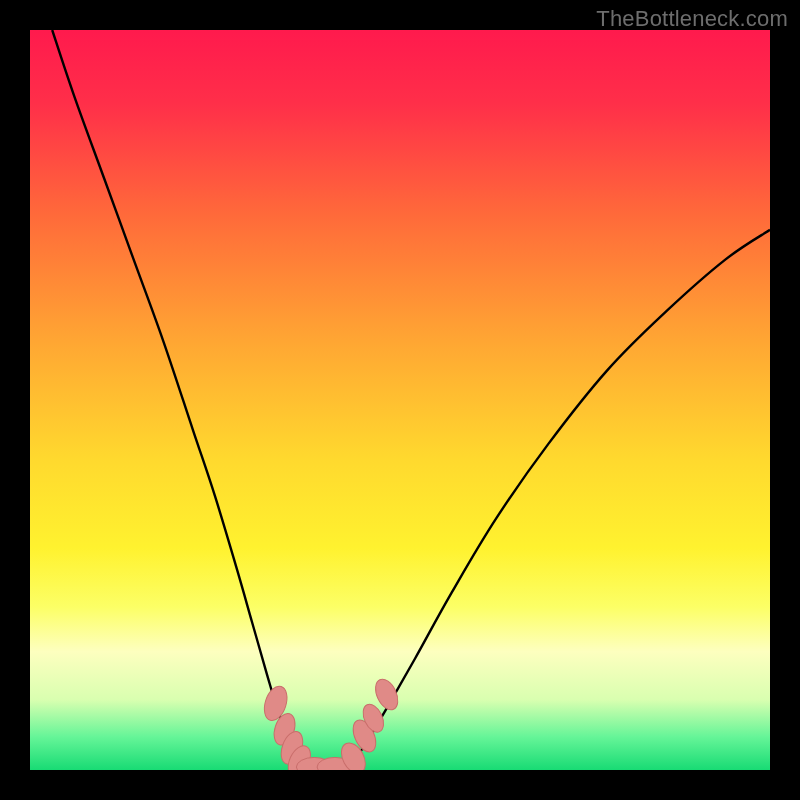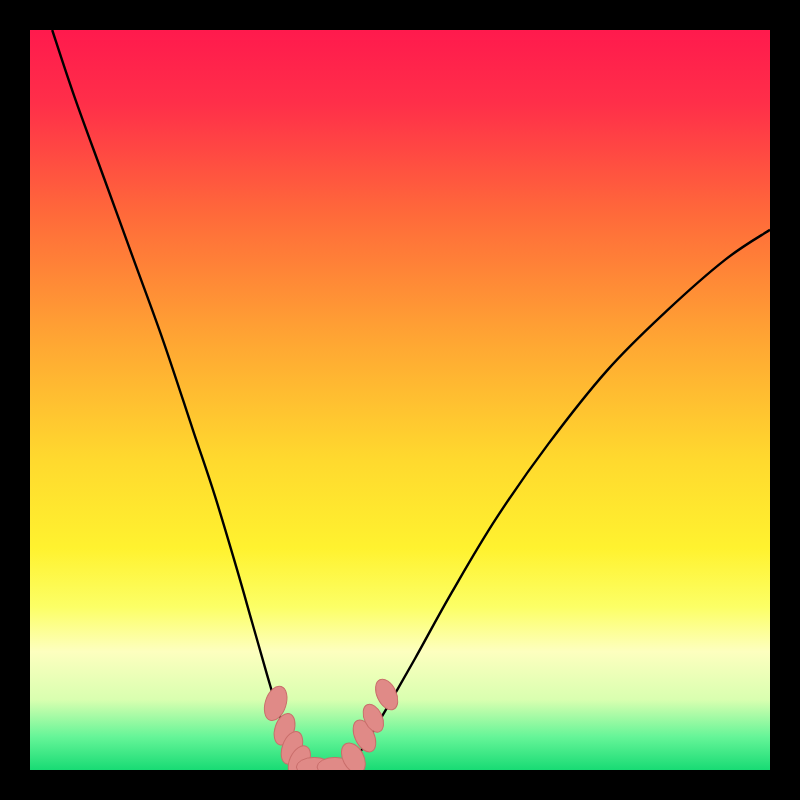--- a/index.html
+++ b/index.html
@@ -69,13 +69,14 @@
           <ellipse cx="269.36" cy="731.12" rx="9.62" ry="16.28" fill="#e08a87" stroke="#c96e6b" stroke-width="1" transform="rotate(25 269.36 731.12)"></ellipse>
           <ellipse cx="284.16" cy="737.04" rx="17.76" ry="9.62" fill="#e08a87" stroke="#c96e6b" stroke-width="1" transform="rotate(0 284.16 737.04)"></ellipse>
           <ellipse cx="304.88" cy="737.04" rx="17.76" ry="9.62" fill="#e08a87" stroke="#c96e6b" stroke-width="1" transform="rotate(0 304.88 737.04)"></ellipse>
           <ellipse cx="323.38" cy="728.16" rx="10.36" ry="16.28" fill="#e08a87" stroke="#c96e6b" stroke-width="1" transform="rotate(-28 323.38 728.16)"></ellipse>
           <ellipse cx="334.48" cy="705.96" rx="9.62" ry="17.02" fill="#e08a87" stroke="#c96e6b" stroke-width="1" transform="rotate(-25 334.48 705.96)"></ellipse>
           <ellipse cx="343.36" cy="688.20" rx="8.88" ry="14.80" fill="#e08a87" stroke="#c96e6b" stroke-width="1" transform="rotate(-25 343.36 688.20)"></ellipse>
           <ellipse cx="356.68" cy="664.52" rx="9.62" ry="16.28" fill="#e08a87" stroke="#c96e6b" stroke-width="1" transform="rotate(-25 356.68 664.52)"></ellipse>
         </g>
     </svg>
   </div>
+  <div class="watermark">TheBottleneck.com</div>
 </div>
 
 </body></html>

